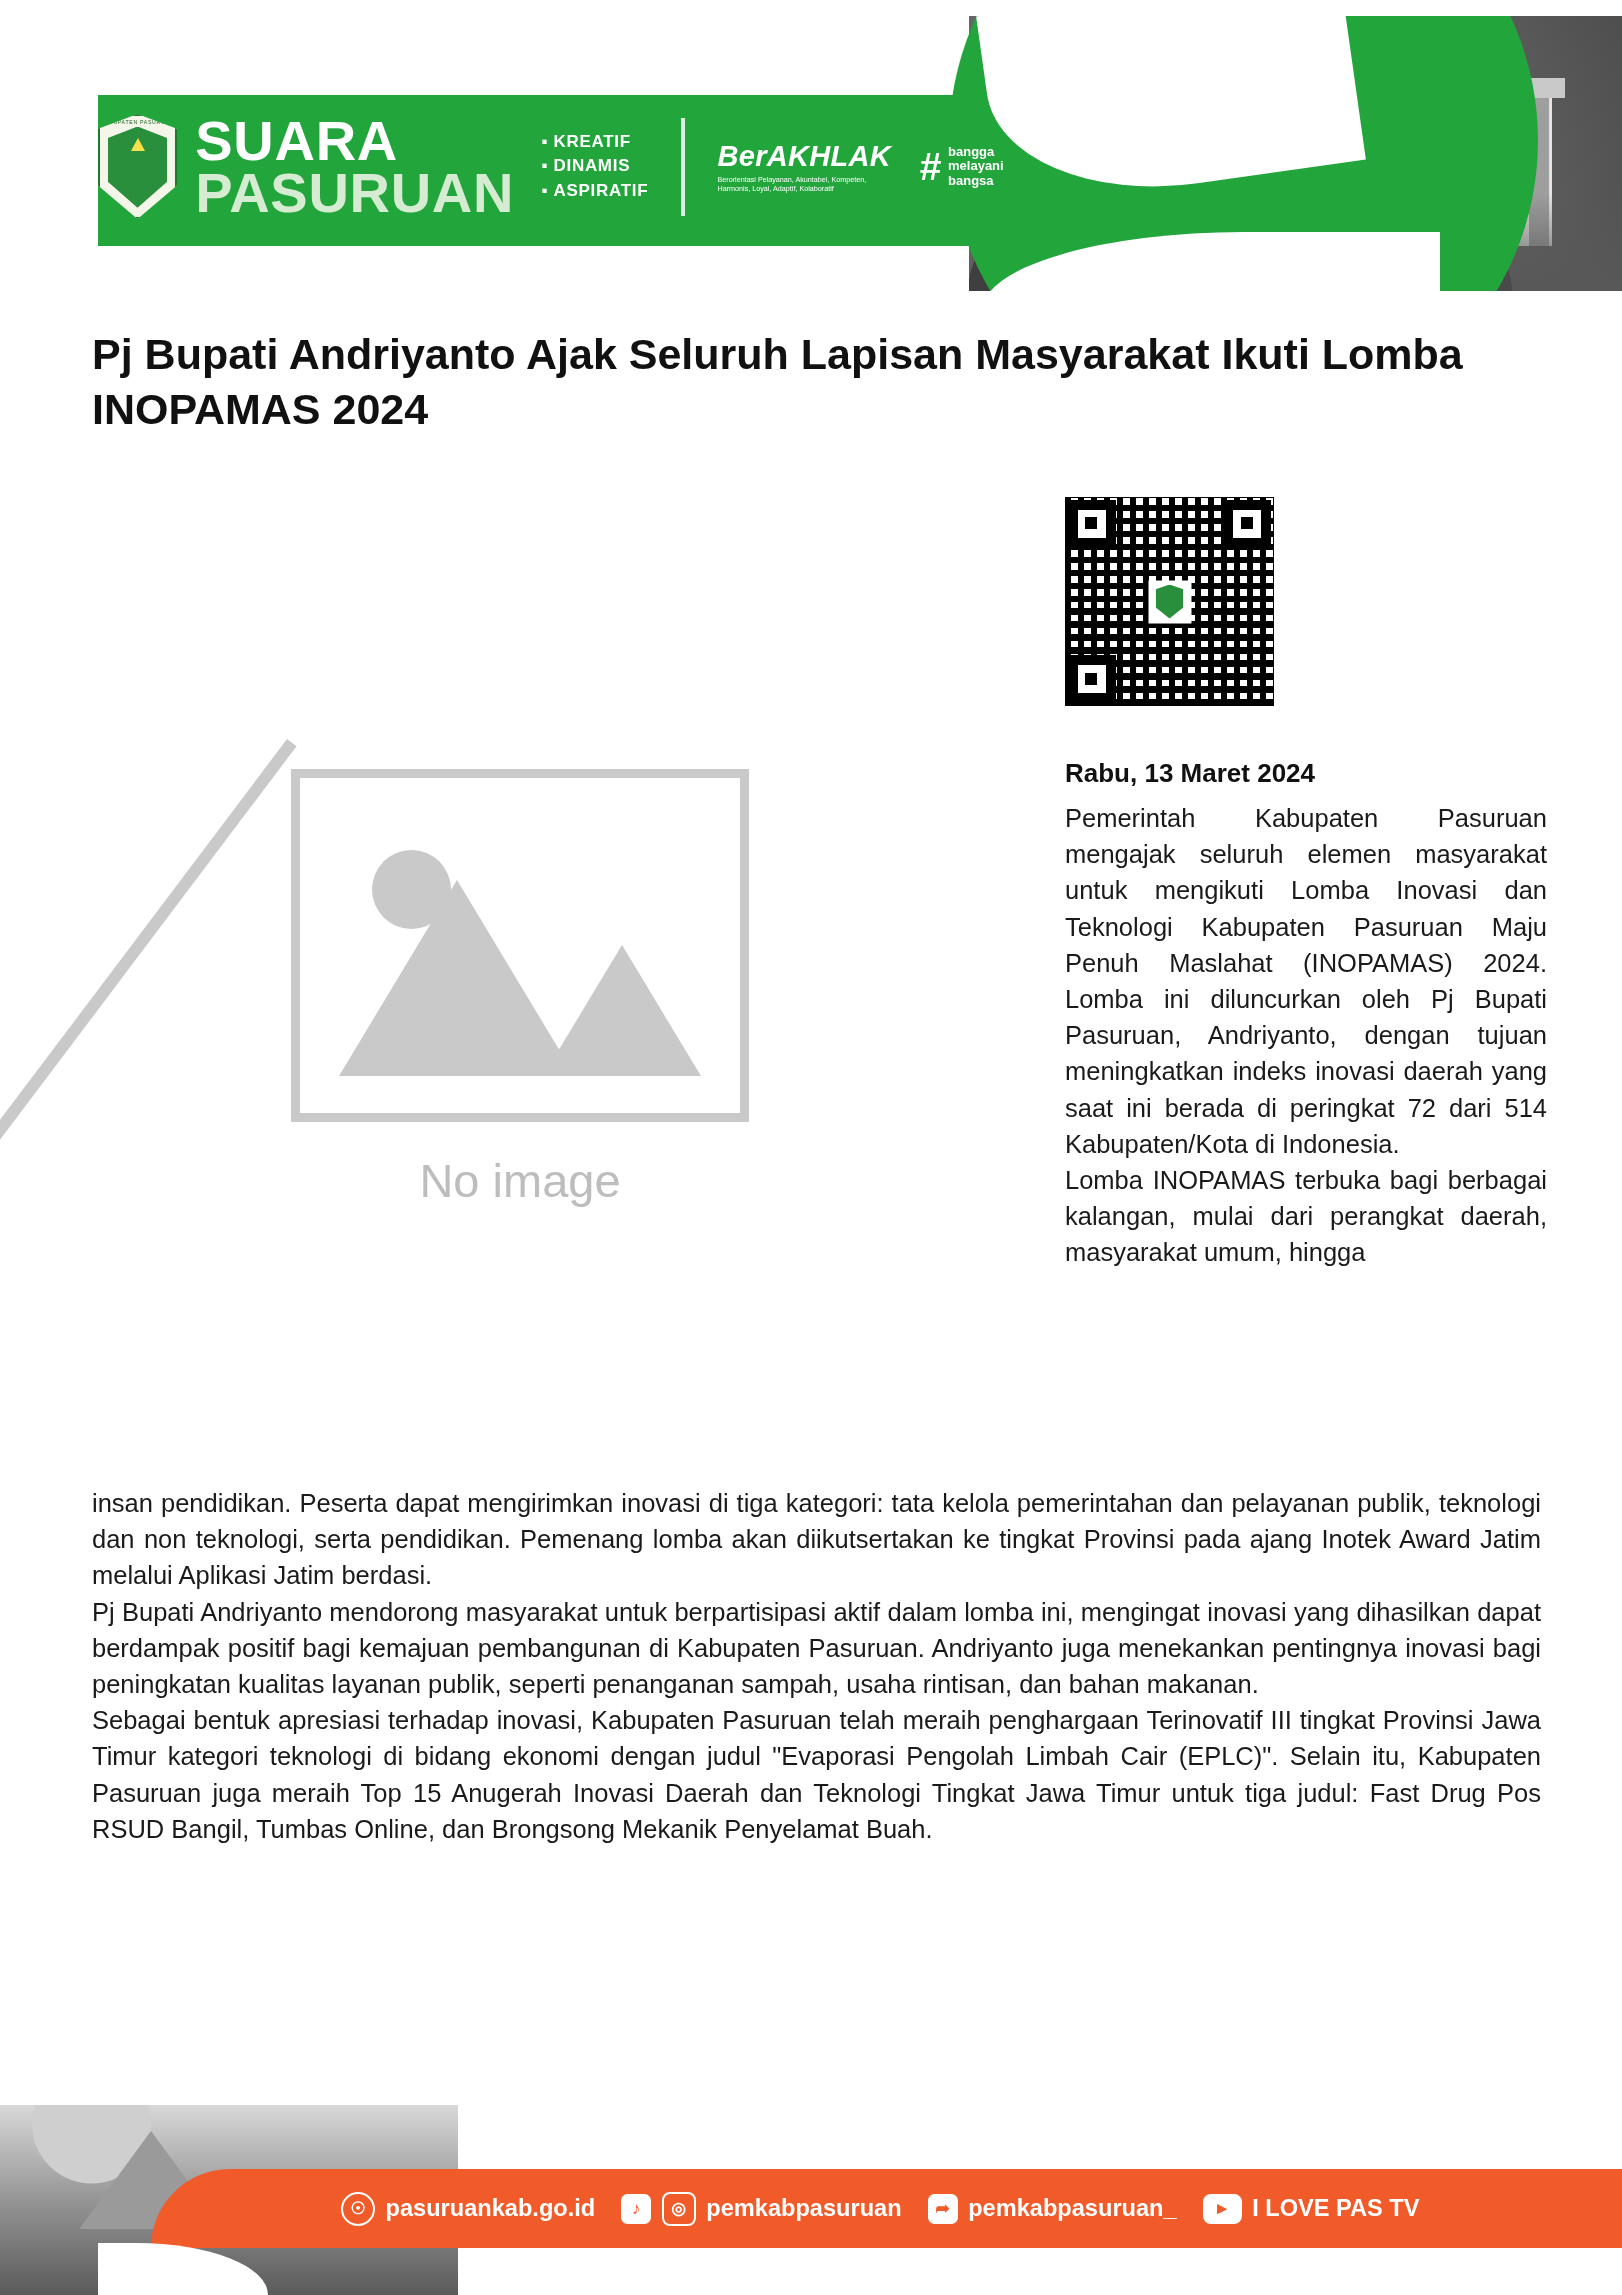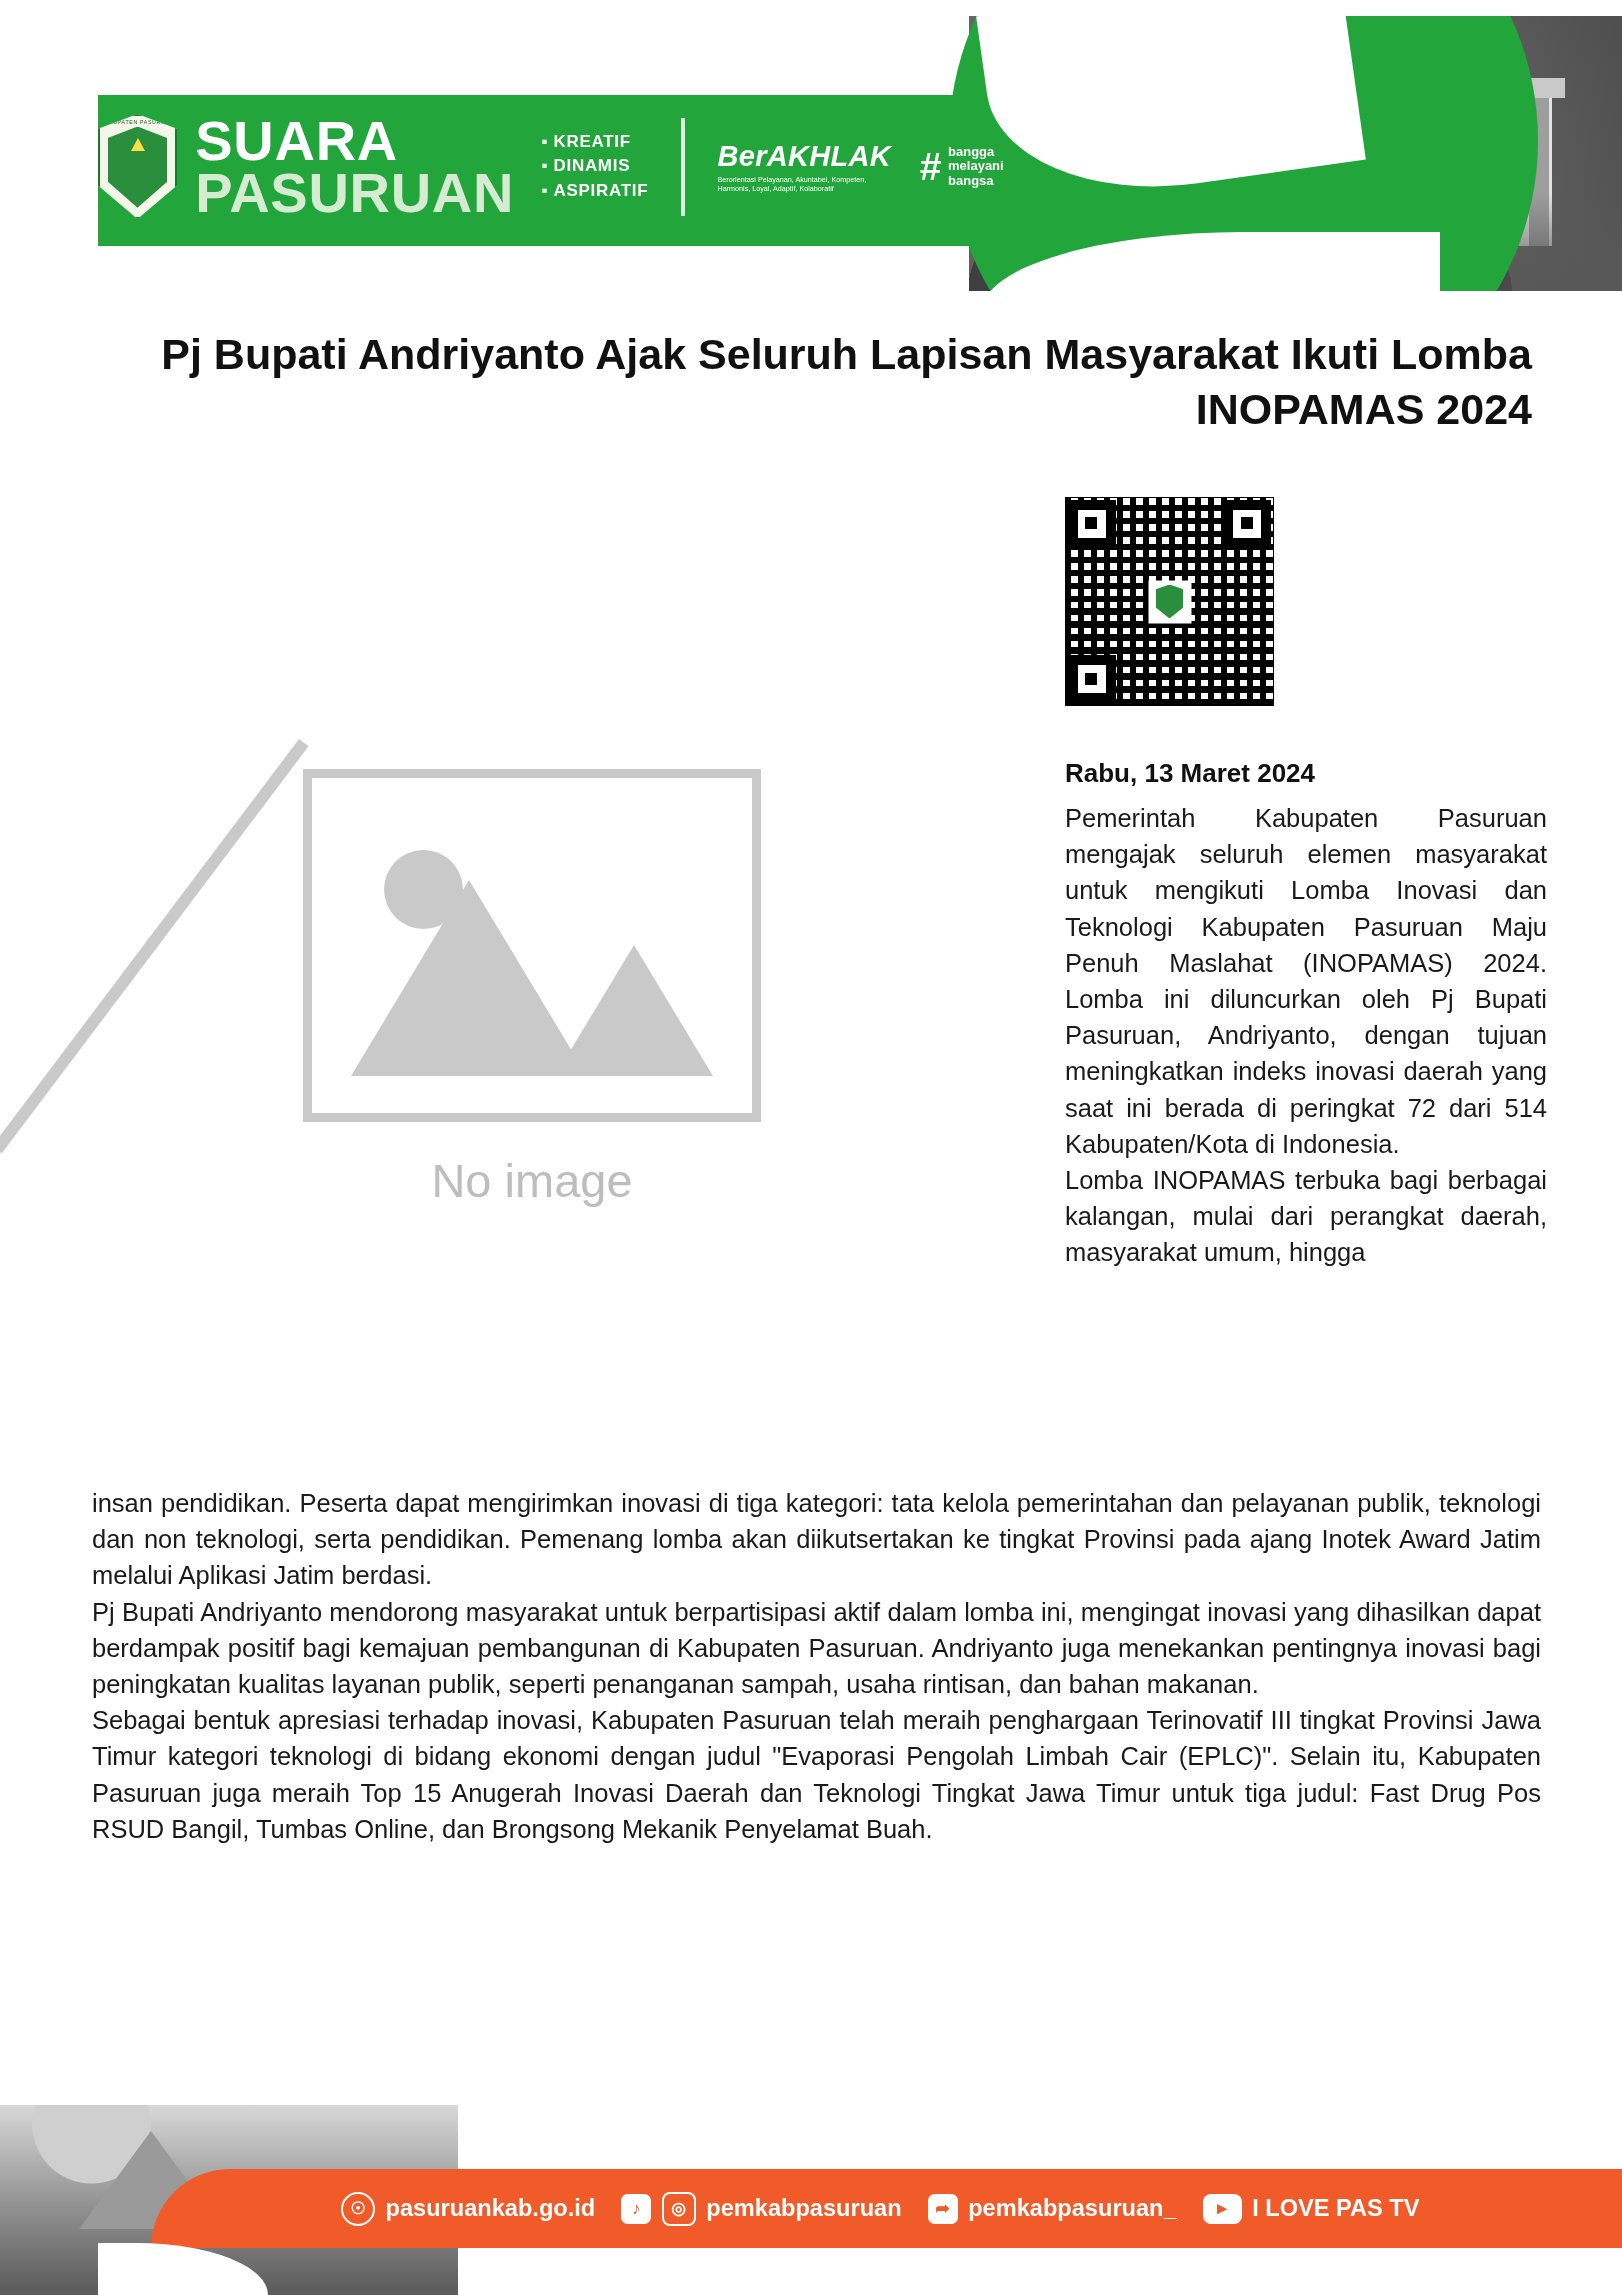--- a/index.html
+++ b/index.html
@@ -228,21 +228,21 @@
     width: 98px; height: 151px;
     background: #ffffff;
     z-index: 4;
   }
 
   
   .title {
     position: absolute;
     left: 92px; top: 327px;
     width: 1440px;
-    text-align: right;
+    text-align: left;
     font-size: 43px;
     font-weight: bold;
     line-height: 1.28;
     color: #111111;
   }
 
   
   .qr-wrap {
     position: absolute;
     left: 1065px; top: 497px;
@@ -285,21 +285,21 @@
   }
   .qr-center-crest {
     width: 27.5px; height: 34px;
     background: #2a8f3c;
     clip-path: polygon(50% 0%, 100% 14%, 100% 68%, 50% 100%, 0% 68%, 0% 14%);
   }
 
   
   .img-placeholder {
     position: absolute;
-    left: 290px; top: 694px;
+    left: 278px; top: 694px;
     width: 484px; height: 589px;
     display: flex;
     flex-direction: column;
     align-items: center;
     justify-content: center;
   }
   .ph-box {
     width: 458px; height: 353px;
     border: 9.2px solid #c9c9c9;
     box-sizing: border-box;

